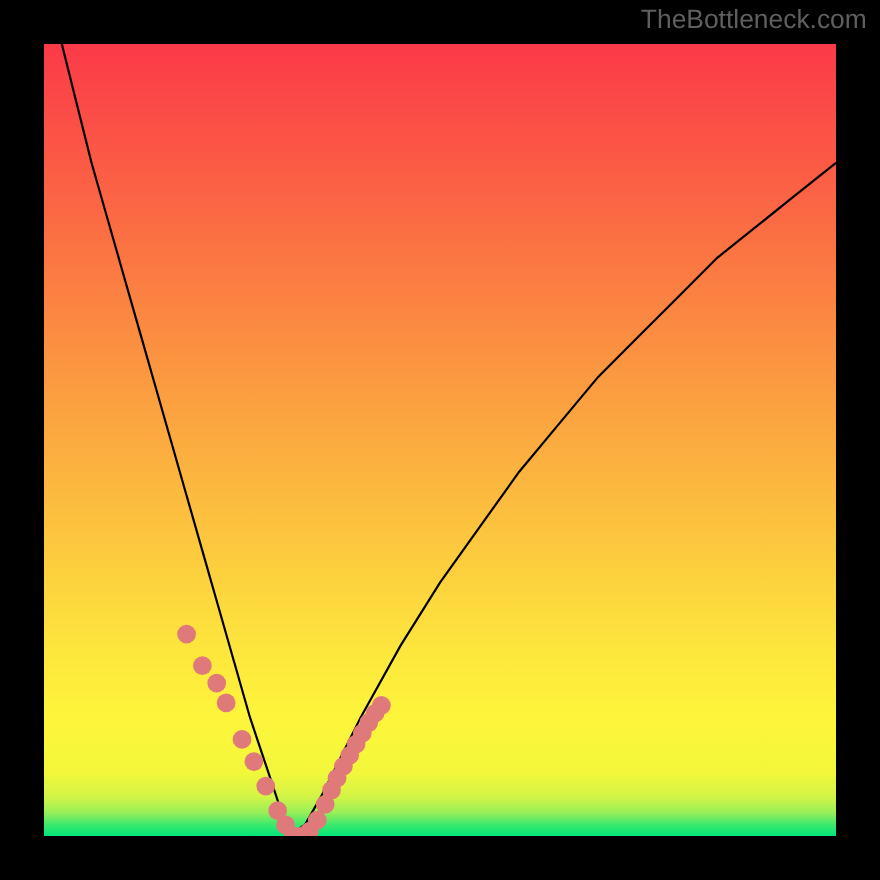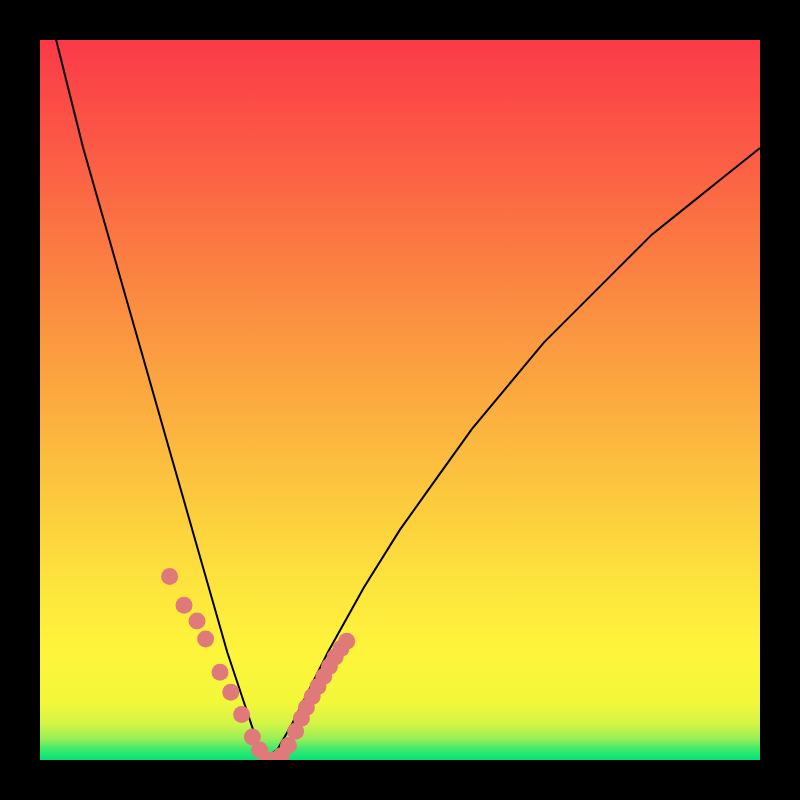--- a/index.html
+++ b/index.html
@@ -46,20 +46,21 @@
   svg.curve {
     position:absolute;
     left:0; top:0;
     width:720px; height:720px;
   }
 </style>
 </head>
 <body>
 
 <div class="outer">
+  <div class="watermark">TheBottleneck.com</div>
   <div class="plot-area">
     <svg class="curve" viewBox="0 0 720 720" preserveAspectRatio="none">
       <path id="curve-path" fill="none" stroke="#000000" stroke-width="2" d="M0.0 -72.0 L14.4 -7.2 L28.8 50.4 L43.2 108.0 L57.6 158.4 L72.0 208.8 L86.4 259.2 L100.8 309.6 L115.2 360.0 L129.6 410.4 L144.0 460.8 L158.4 511.2 L172.8 561.6 L187.2 612.0 L201.6 655.2 L216.0 698.4 L223.2 720.0 L237.6 709.2 L252.0 684.0 L266.4 655.2 L288.0 612.0 L324.0 547.2 L360.0 489.6 L396.0 439.2 L432.0 388.8 L468.0 345.6 L504.0 302.4 L540.0 266.4 L576.0 230.4 L612.0 194.4 L648.0 165.6 L684.0 136.8 L720.0 108.0 "></path>
       <g id="markers">
           <circle cx="129.6" cy="536.4" r="8.5" fill="#e07a7a" stroke="#c96262" stroke-width="0"></circle>
           <circle cx="144.0" cy="565.2" r="8.5" fill="#e07a7a" stroke="#c96262" stroke-width="0"></circle>
           <circle cx="157.0" cy="581.0" r="8.5" fill="#e07a7a" stroke="#c96262" stroke-width="0"></circle>
           <circle cx="165.6" cy="599.0" r="8.5" fill="#e07a7a" stroke="#c96262" stroke-width="0"></circle>
           <circle cx="180.0" cy="632.2" r="8.5" fill="#e07a7a" stroke="#c96262" stroke-width="0"></circle>
           <circle cx="190.8" cy="652.3" r="8.5" fill="#e07a7a" stroke="#c96262" stroke-width="0"></circle>

